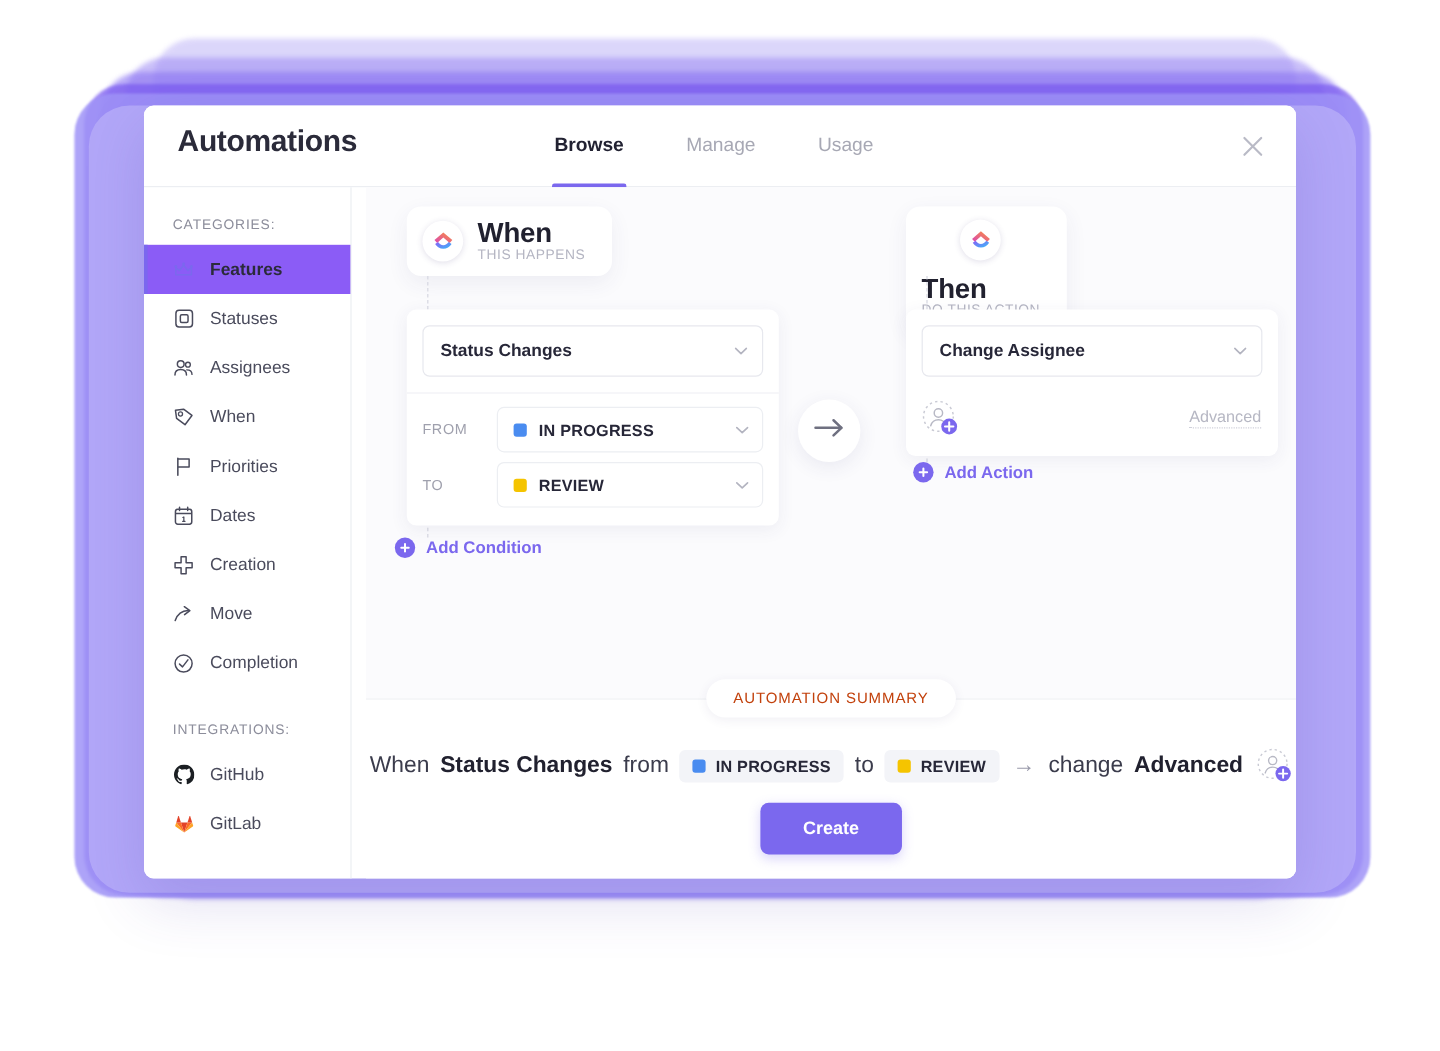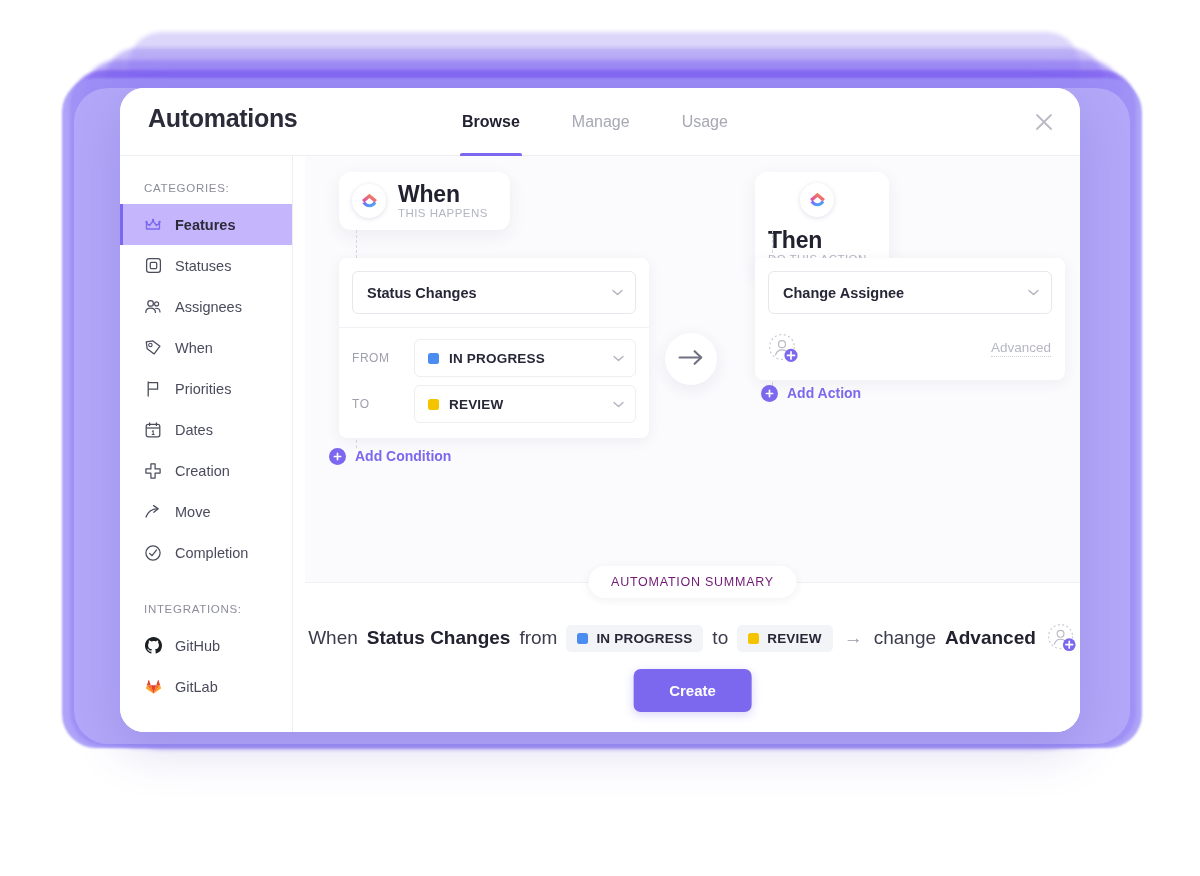--- a/index.html
+++ b/index.html
@@ -41,21 +41,21 @@
       radial-gradient(circle at 74% 92%, rgba(210,80,230,.28) 0 1px, transparent 2px);
     opacity: .9;
   }
 
   
   #window {
     position: absolute;
     left: 120px; top: 88px;
     width: 960px; height: 644px;
     background: #ffffff;
-    border-radius: 24px;
+    border-radius: 8px;
     overflow: hidden;
     box-shadow: 0 18px 50px rgba(80,60,170,.18);
   }
 
   
   .header {
     position: relative;
     height: 68px;
     background: #ffffff;
     display: flex;
@@ -134,21 +134,21 @@
     height: 41px;
     display: flex;
     align-items: center;
     gap: 13px;
     padding-left: 24px;
     font-size: 14.5px;
     color: #4a4b5c;
     cursor: pointer;
   }
   .nav-item.active {
-    background: #c4b5fd;
+    background: #8b5cf6;
     color: #2b2b3a;
     font-weight: 700;
     align-items: center;
   }
   .nav-item.active::before {
     content: "";
     position: absolute;
     left: 0; top: 0; bottom: 0;
     width: 3px;
     background: #7b68ee;
@@ -336,21 +336,21 @@
   .summary-chip {
     position: absolute;
     left: 50%;
     transform: translateX(-50%);
     top: -17px;
     background: #ffffff;
     border-radius: 18px;
     padding: 9px 23px;
     font-size: 12.5px;
     letter-spacing: .75px;
-    color: #701a75;
+    color: #c2410c;
     font-weight: 500;
     box-shadow: 0 2px 9px rgba(60,50,120,.08);
   }
   .summary-line {
     position: absolute;
     left: 0; right: 0; top: 40px;
     display: flex;
     align-items: center;
     justify-content: center;
     gap: 9px;

